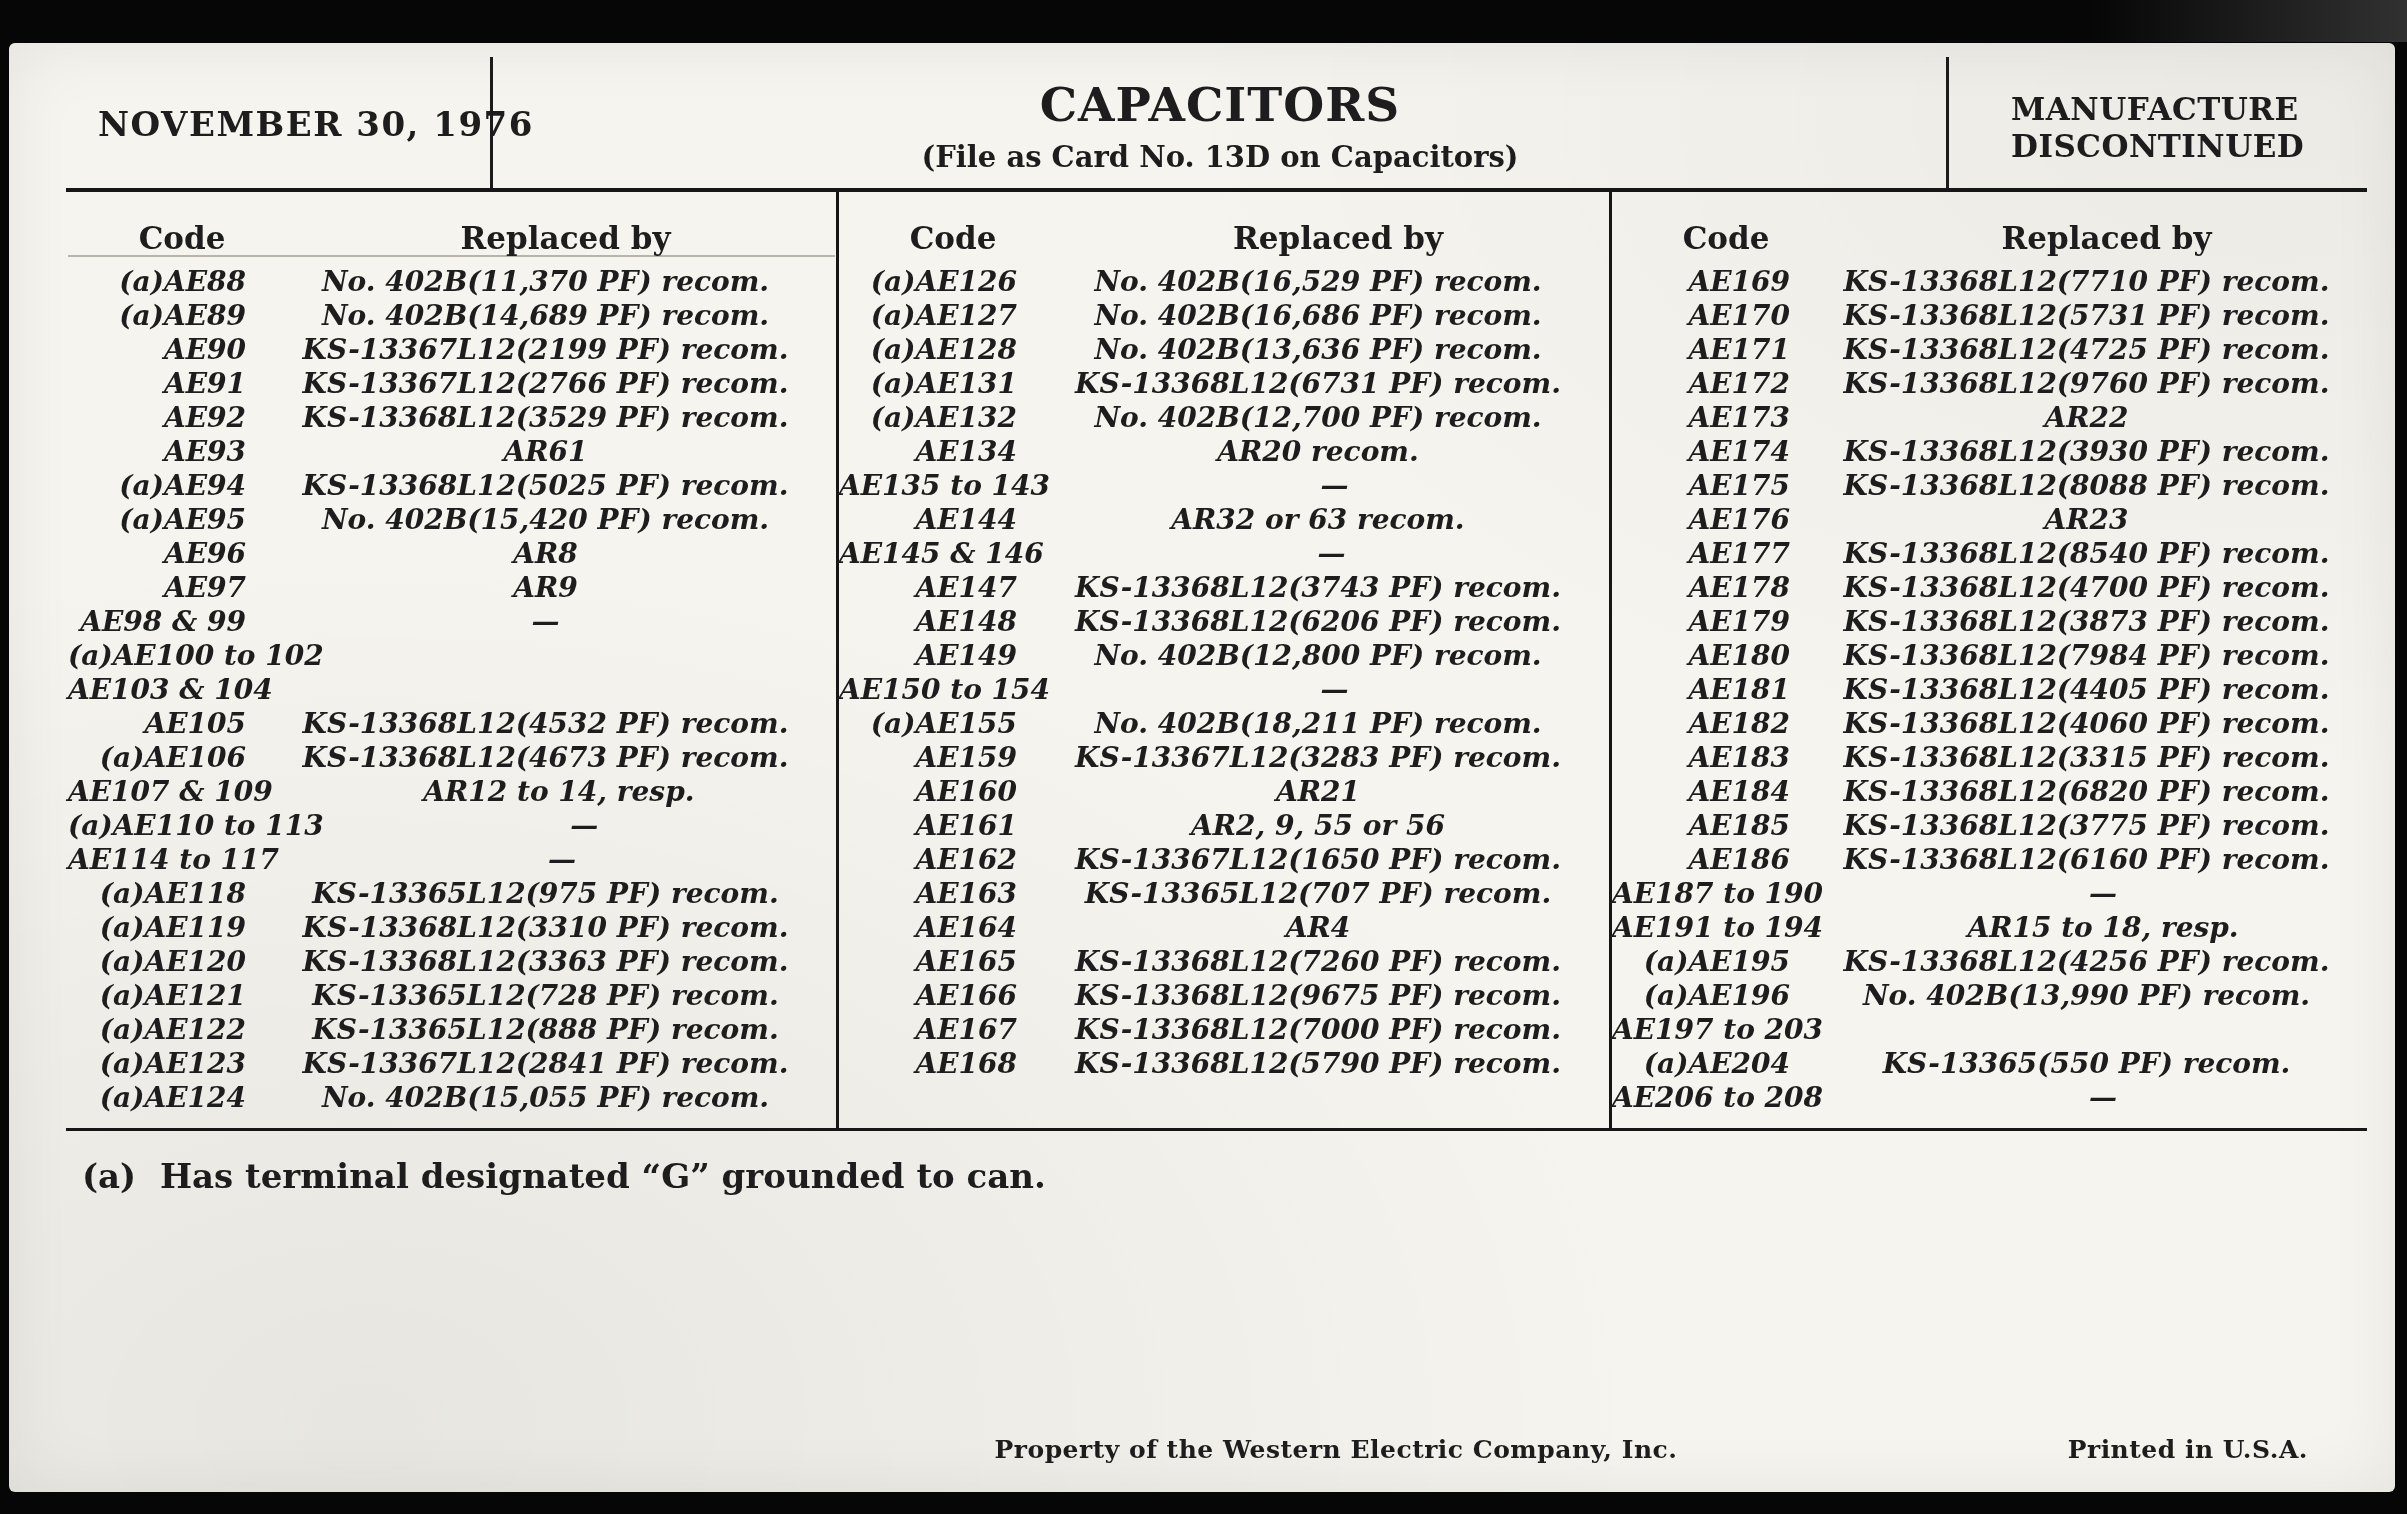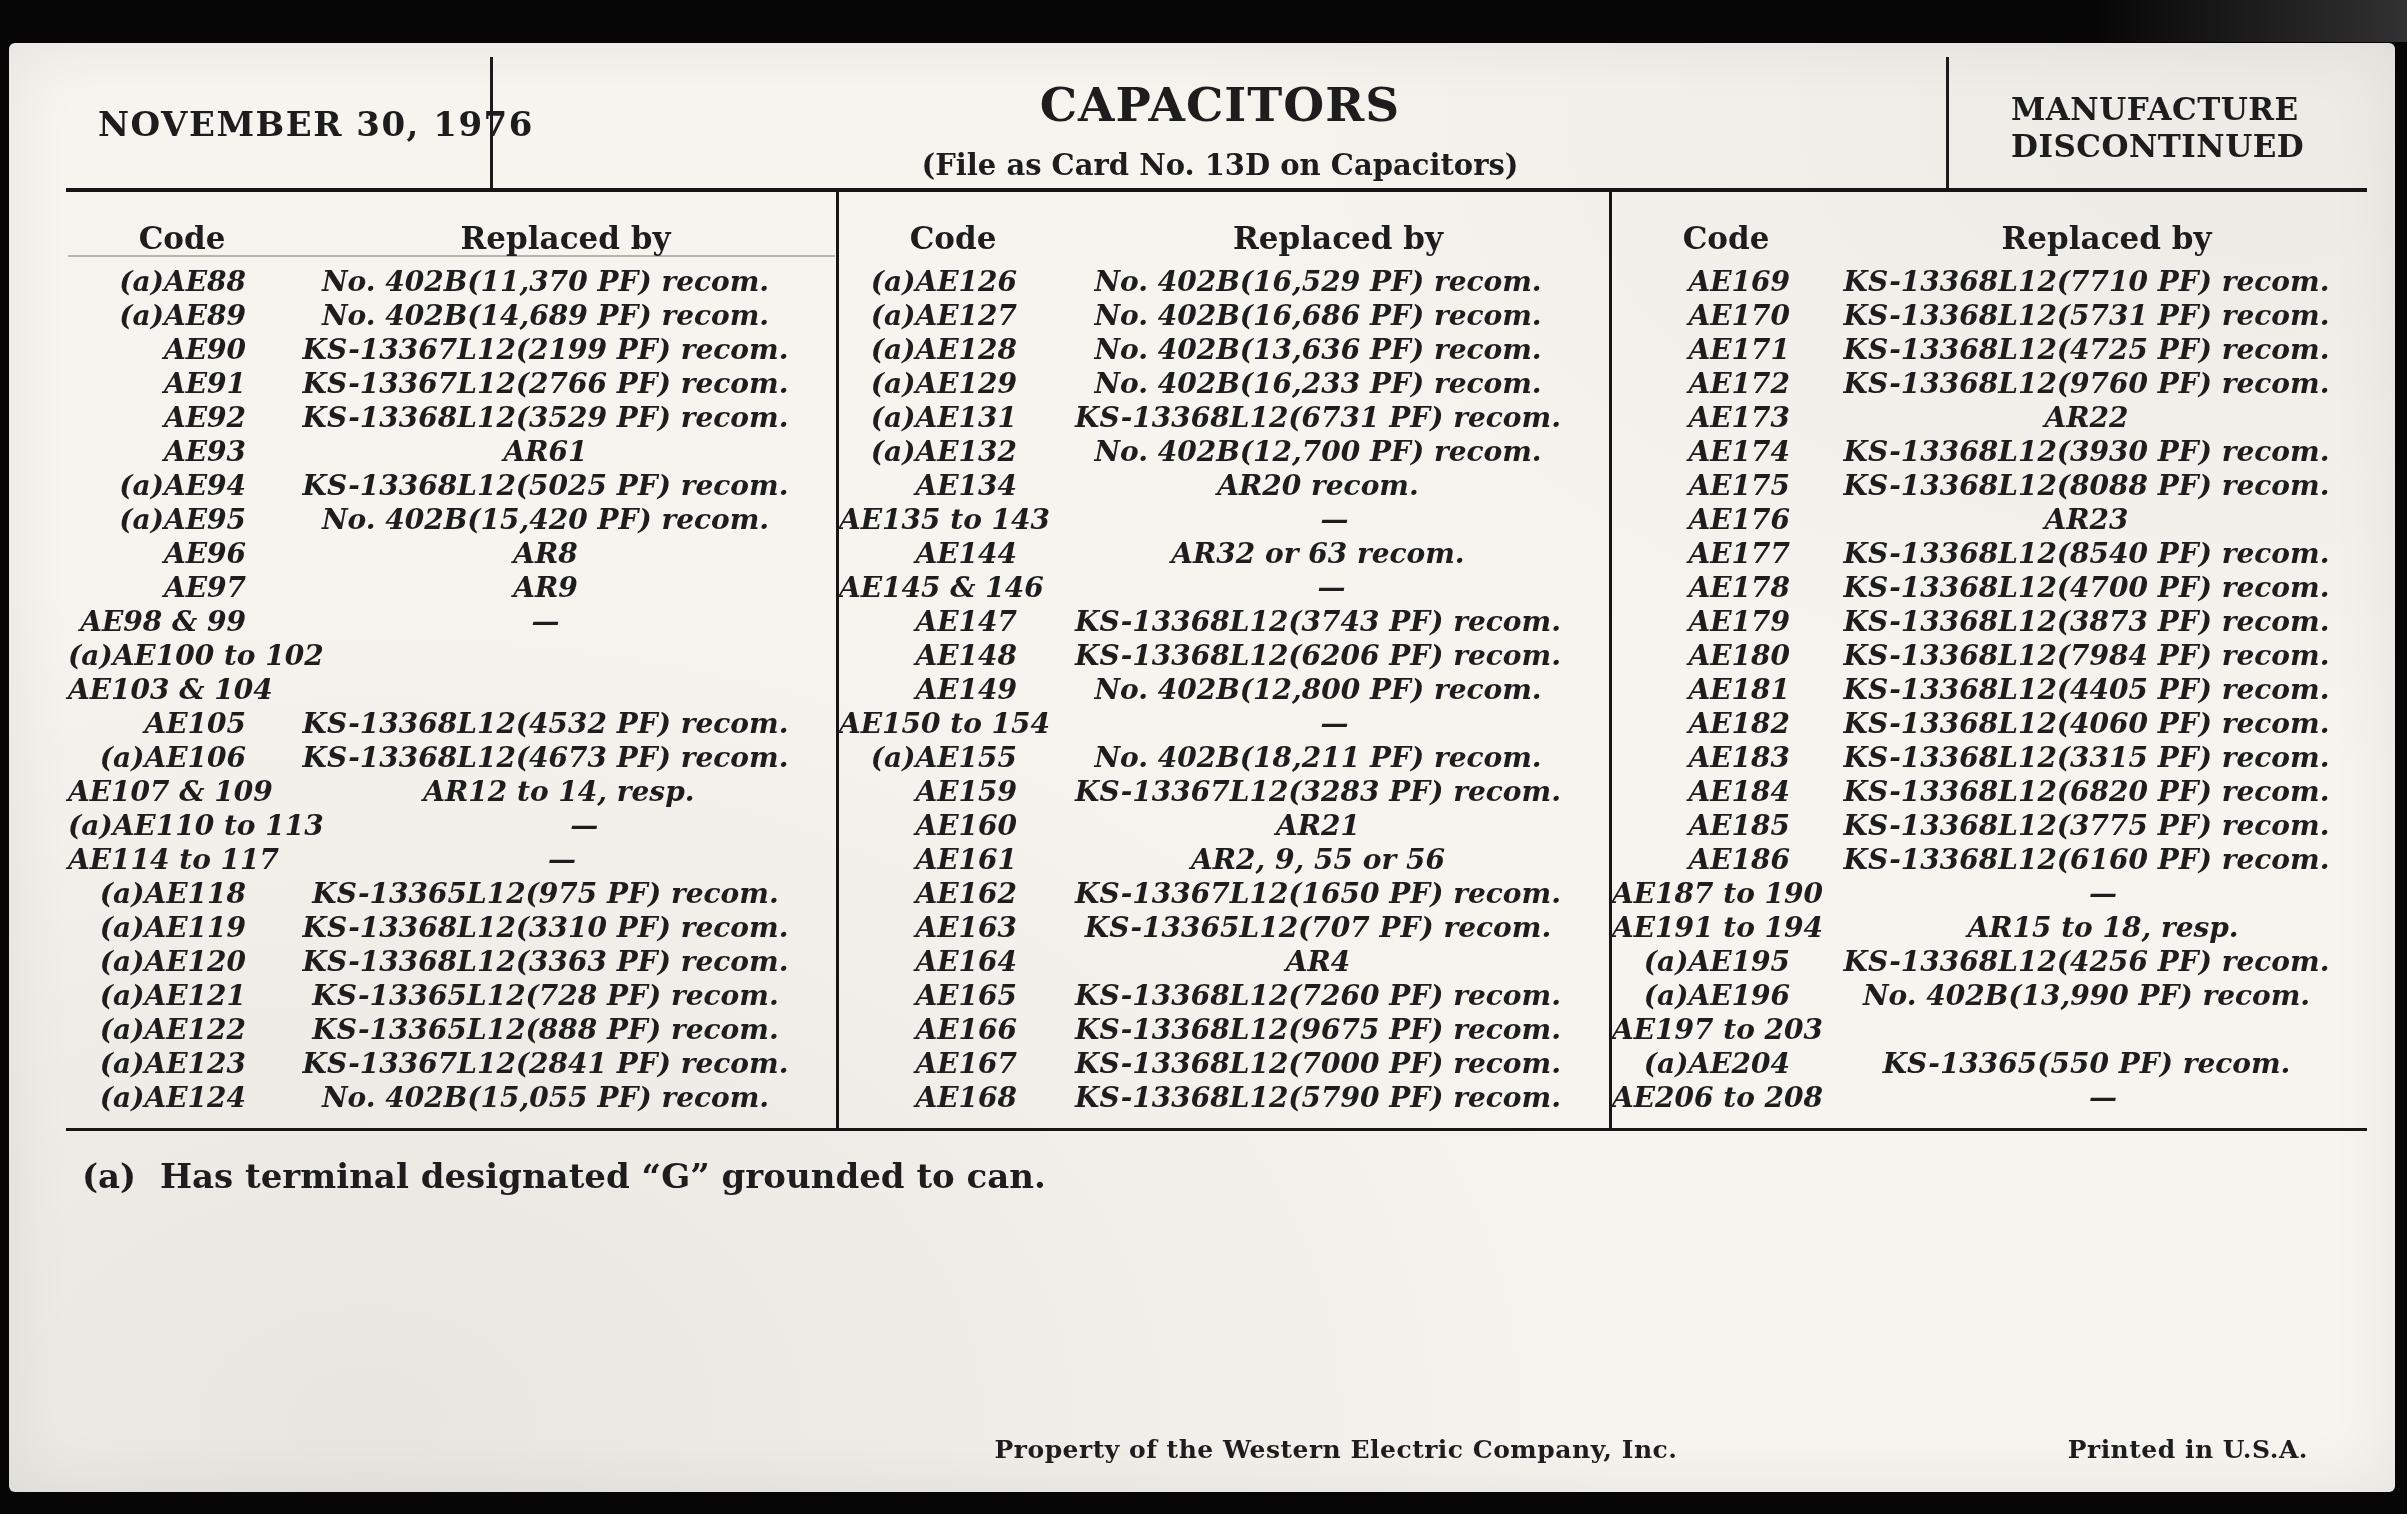--- a/index.html
+++ b/index.html
@@ -22,21 +22,21 @@
       radial-gradient(ellipse at 95% 5%, rgba(0,0,0,.04), transparent 35%),
       #f5f4ee;
     border-radius:6px;
     box-shadow: inset 0 0 69px rgba(0,0,0,.07);
   }
   .hdr-date { position:absolute; left:89px; top:61px; font-size:34px; font-weight:bold; letter-spacing:1.5px; }
   .vline { position:absolute; top:14px; width:3px; height:133px; background:#1b1b1b; }
   .v1 { left:481px; } .v2 { left:1937px; }
   .title-wrap { position:absolute; left:1211px; top:34px; transform:translateX(-50%); text-align:center; white-space:nowrap; }
   .title { font-size:47px; font-weight:bold; letter-spacing:1px; }
-  .subtitle { font-size:29px; font-weight:bold; margin-top:16px; }
+  .subtitle { font-size:29px; font-weight:bold; margin-top:8px; }
   .status { position:absolute; left:2002px; top:48px; font-size:31px; font-weight:bold; line-height:37px; letter-spacing:0.5px; }
   .hrule { position:absolute; left:57px; right:28px; background:#161616; }
   .hrule.top { top:145px; height:4px; }
   .hrule.bottom { top:1085px; height:3px; }
   .vdiv { position:absolute; top:149px; height:937px; width:3px; background:#161616; }
   .d1 { left:827px; } .d2 { left:1600px; }
   .tcol { position:absolute; top:149px; height:937px; }
   .col-head { display:flex; padding-top:28px; height:65px; font-size:31px; font-weight:bold; }
   .tcol.ruled .col-head { border-bottom:2px solid rgba(90,85,70,.4); }
   .hc-code { flex:0 0 228px; text-align:center; }
@@ -192,24 +192,20 @@
             </div>
             <div class="trow">
               <div class="code">(a)AE127</div>
               <div class="rep">No. 402B(16,686 PF) recom.</div>
             </div>
             <div class="trow">
               <div class="code">(a)AE128</div>
               <div class="rep">No. 402B(13,636 PF) recom.</div>
             </div>
             <div class="trow">
-              <div class="code">(a)AE129</div>
-              <div class="rep">No. 402B(16,233 PF) recom.</div>
-            </div>
-            <div class="trow">
               <div class="code">(a)AE131</div>
               <div class="rep">KS-13368L12(6731 PF) recom.</div>
             </div>
             <div class="trow">
               <div class="code">(a)AE132</div>
               <div class="rep">No. 402B(12,700 PF) recom.</div>
             </div>
             <div class="trow">
               <div class="code">AE134</div>
               <div class="rep">AR20 recom.</div>

